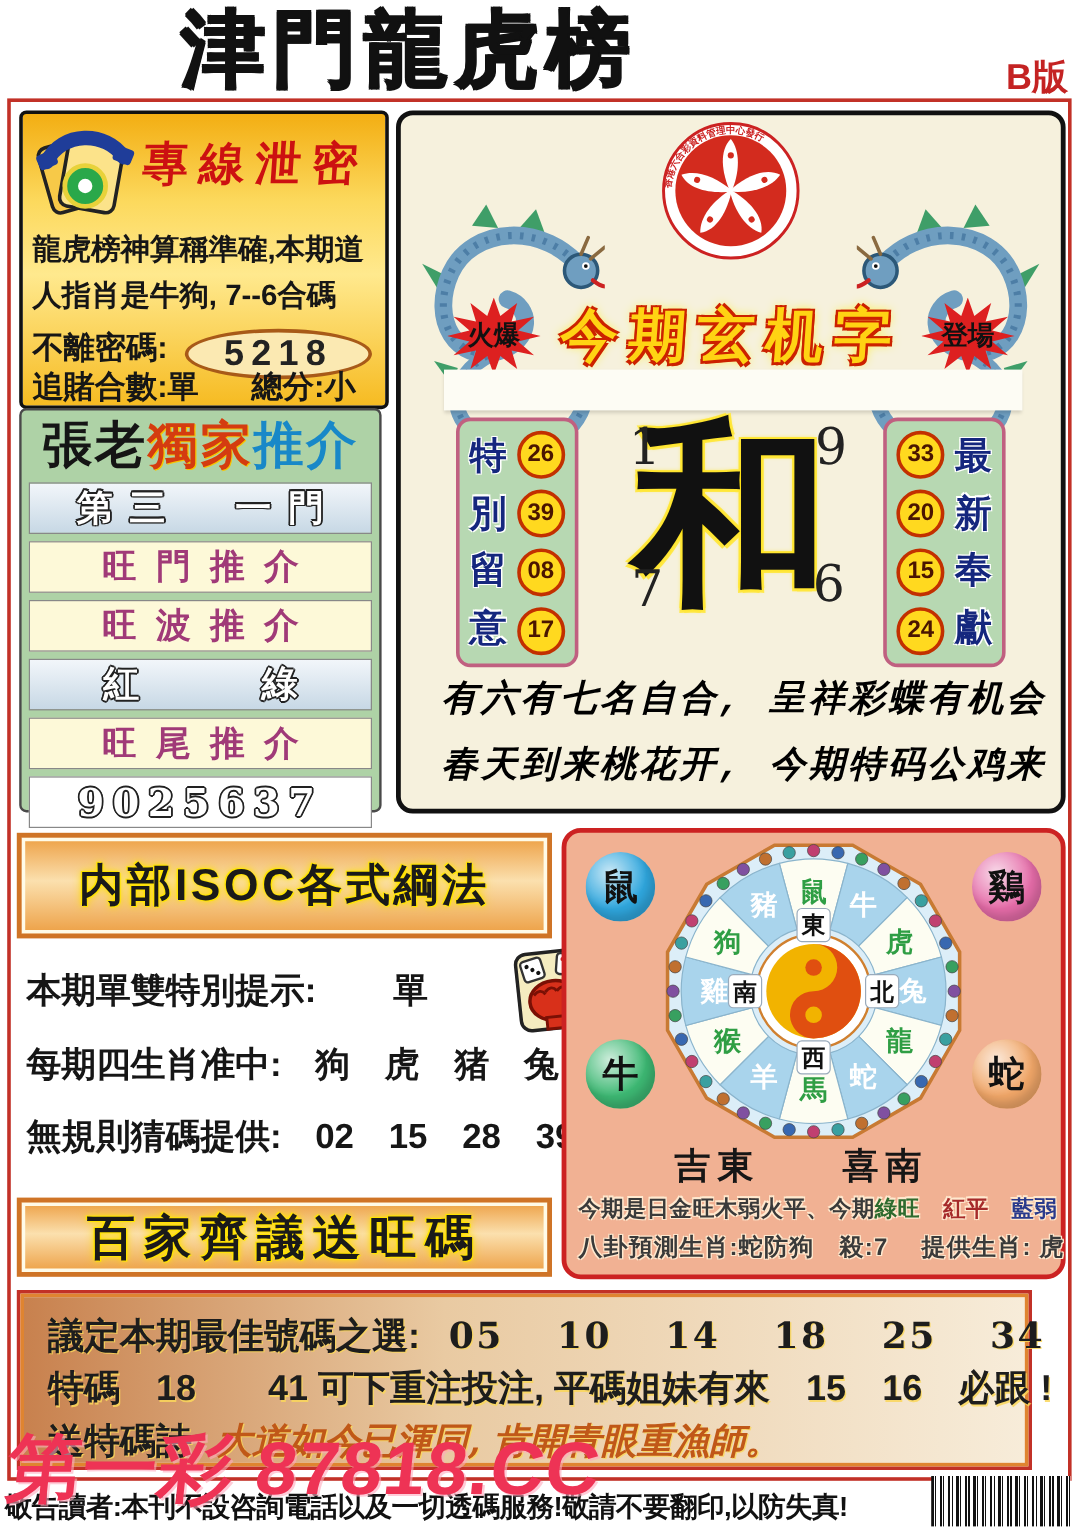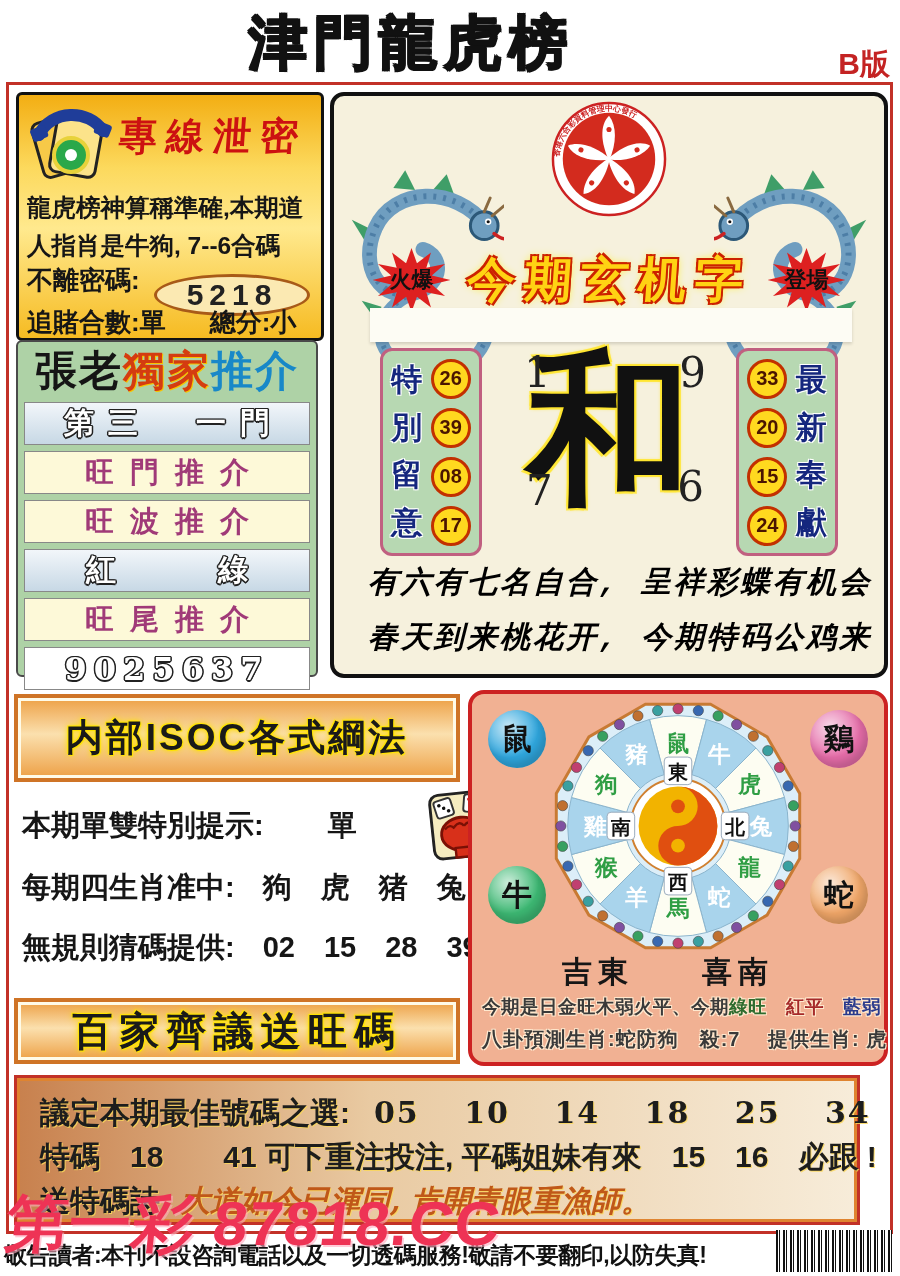--- a/index.html
+++ b/index.html
@@ -1,36 +1,36 @@
 <!DOCTYPE html>
 <html><head>
 <meta charset="utf-8">
 <style>
   html,body{margin:0;padding:0;background:#fff;}
   .page{position:relative;width:900px;height:1276px;background:#fff;overflow:hidden;
         font-family:"Liberation Sans",sans-serif;}
   .abs{position:absolute;}
 
   
-  .title{left:150px;top:2px;width:520px;text-align:center;font-size:59px;font-weight:900;
+  .title{left:150px;top:2px;width:520px;text-align:left;font-size:70px;font-weight:900;
          color:#111;letter-spacing:6px;line-height:80px;
-         text-shadow:2px 0 0 #111,0 2px 0 #111,2px 2px 0 #111;}
+         text-shadow:2px 0 0 #111,0 2px 0 #111,2px 2px 0 #111;font-family:Liberation Serif, serif;}
   .edition{right:10px;top:44px;font-size:30px;font-weight:900;color:#c42323;}
 
   
   .main-frame{left:6px;top:82px;width:881px;height:1146px;border:3px solid #c23127;}
 
   
   .hotline{left:16px;top:92px;width:302px;height:243px;border:3px solid #111;border-radius:6px;
            background:linear-gradient(180deg,#f3ae13,#fcd95d 30%,#ffe98e 55%,#f6bb22);}
   .hotline-title{left:100px;top:16px;font-size:38px;font-weight:900;color:#cc1111;
                  letter-spacing:9px;font-family:"DejaVu Serif",serif;transform:skewX(-4deg);}
   .hot-line{left:8px;width:288px;font-size:24.5px;font-weight:900;color:#161616;white-space:nowrap;}
   .hl1{top:96px;} .hl2{top:134px;}
-  .hot-row{left:8px;top:168px;width:288px;display:flex;}
+  .hot-row{left:8px;top:168px;width:288px;display:flex;align-items:center;}
   .secret-label{font-size:26px;font-weight:900;color:#161616;}
   .secret-oval{margin-left:14px;padding:1px 30px;border:3px solid #a85a18;border-radius:50%;
                font-size:30px;font-weight:900;letter-spacing:6px;color:#222;background:#fbe9b2;margin-top:11px;}
   .hot-bet{left:8px;top:210px;width:288px;display:flex;gap:44px;font-size:26px;font-weight:900;color:#161616;}
 
   
   .zhang{left:16px;top:340px;width:302px;height:337px;border:2px solid #4a4a4a;border-radius:6px;
          background:#aed2a6;padding:0;box-sizing:border-box;}
   .zhang-inner{position:absolute;left:6px;top:4px;right:6px;bottom:4px;}
   .zhang-header{text-align:center;font-size:42px;font-weight:900;letter-spacing:2px;line-height:50px;white-space:nowrap;}

